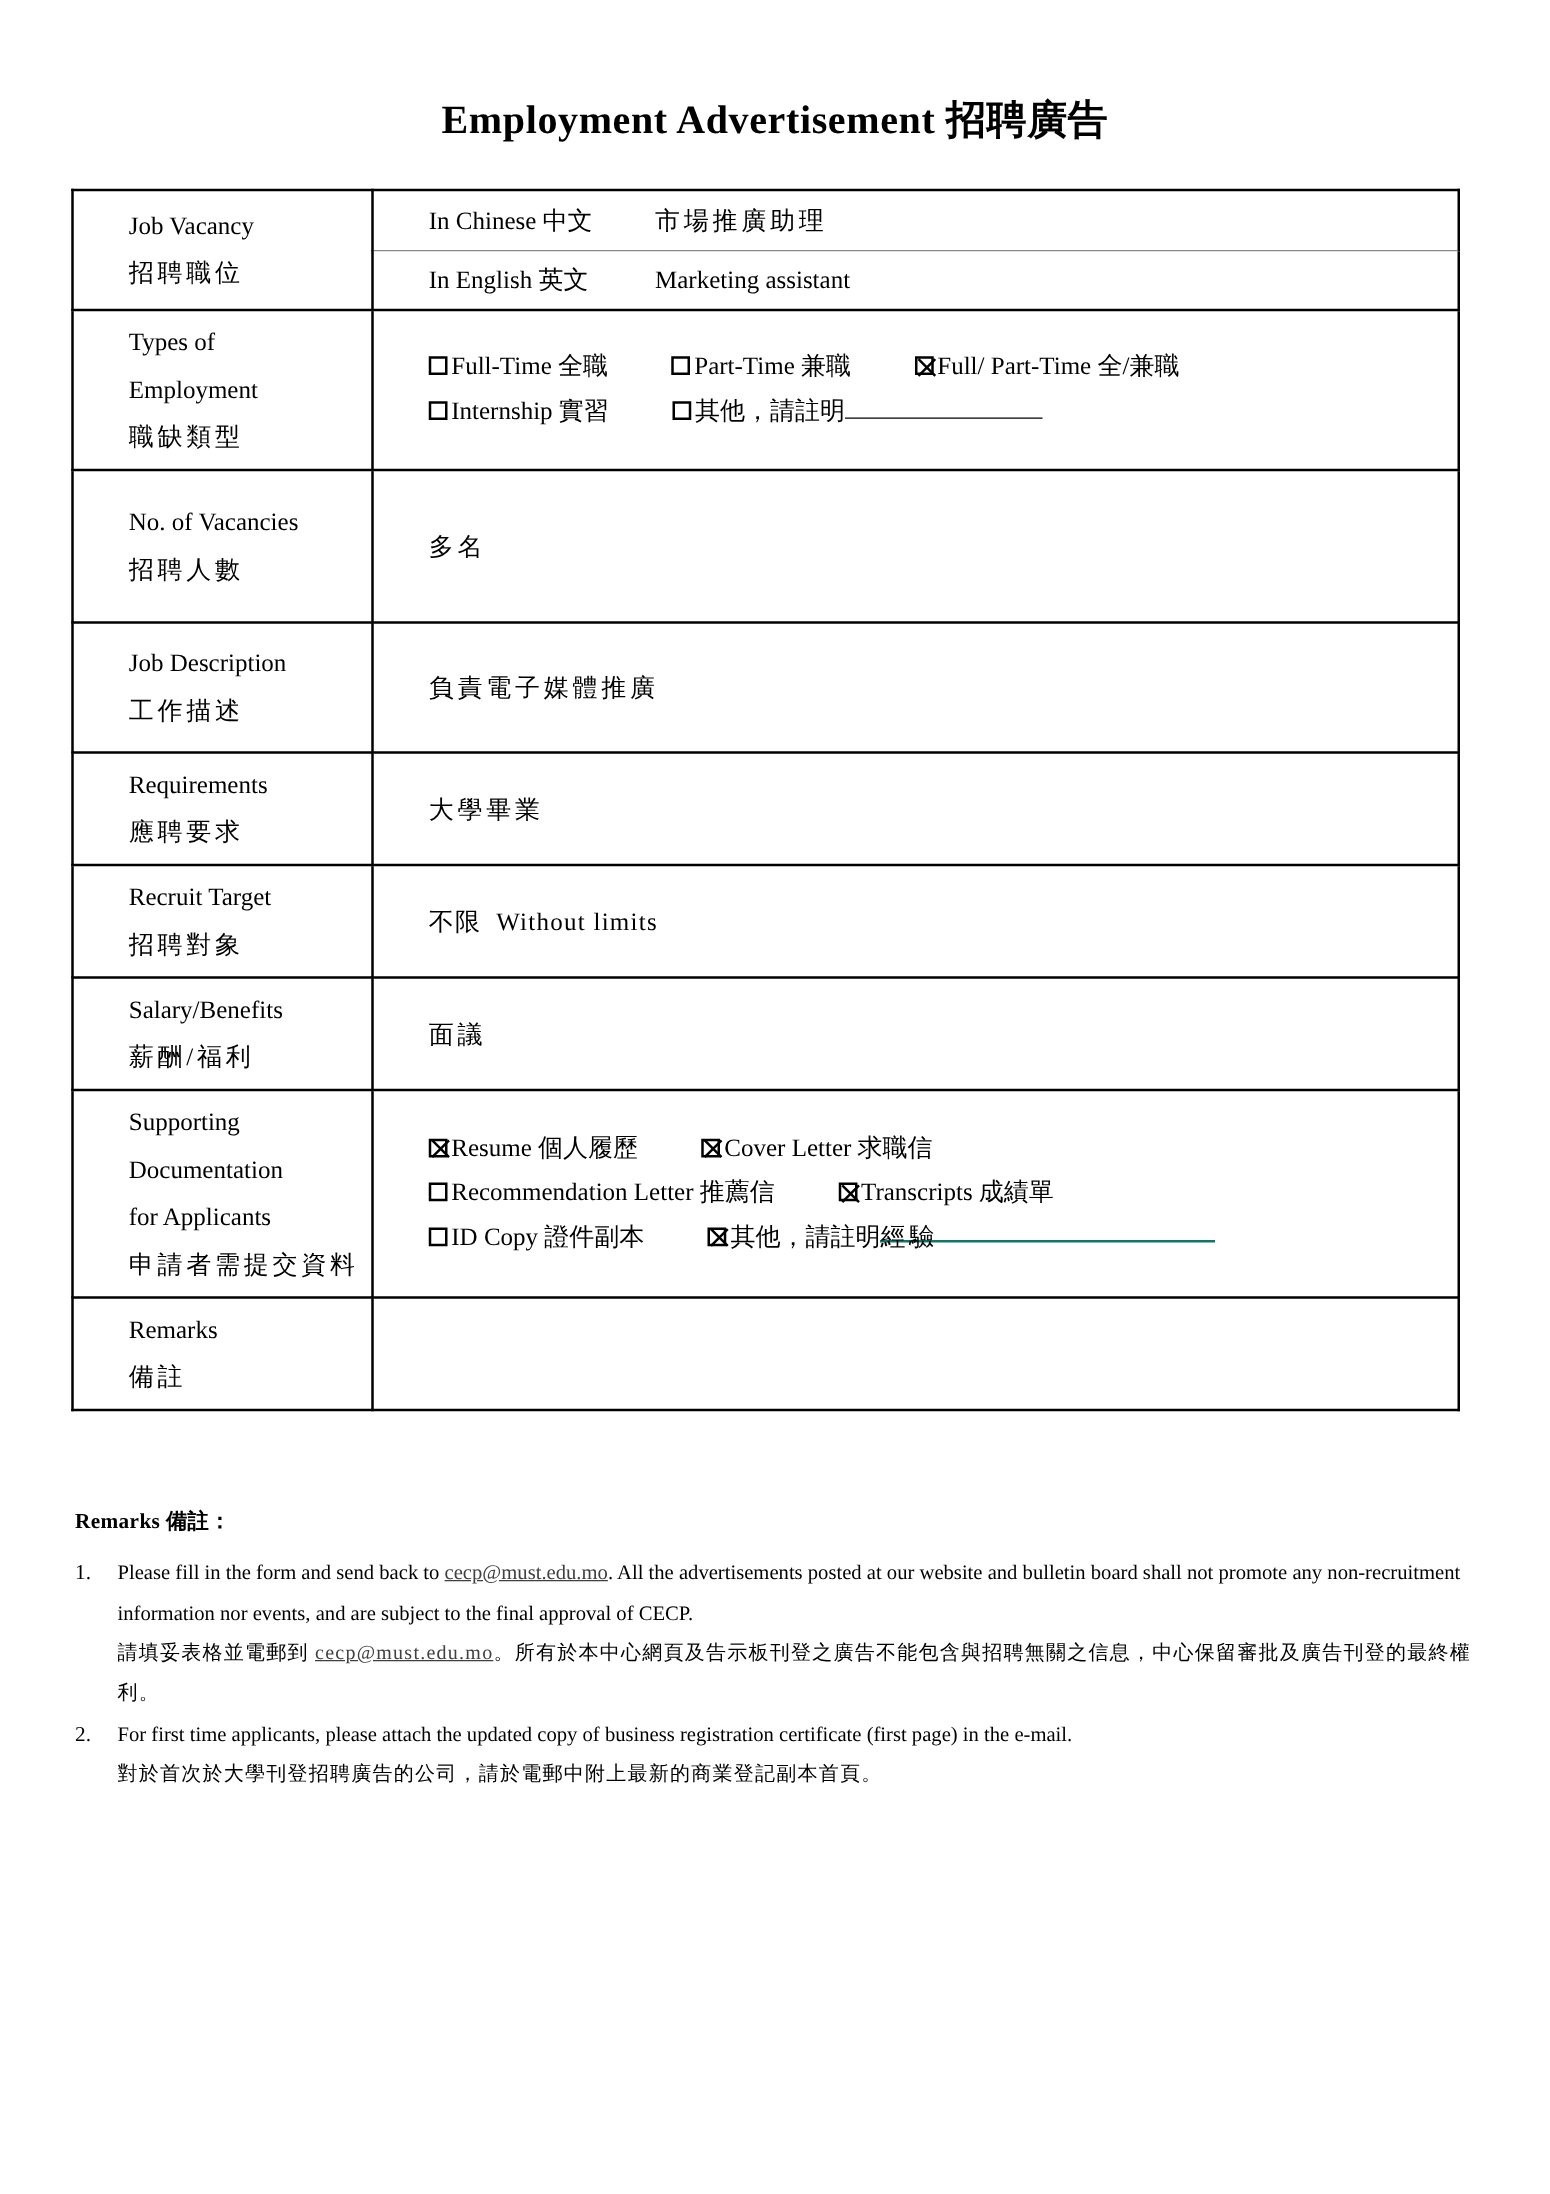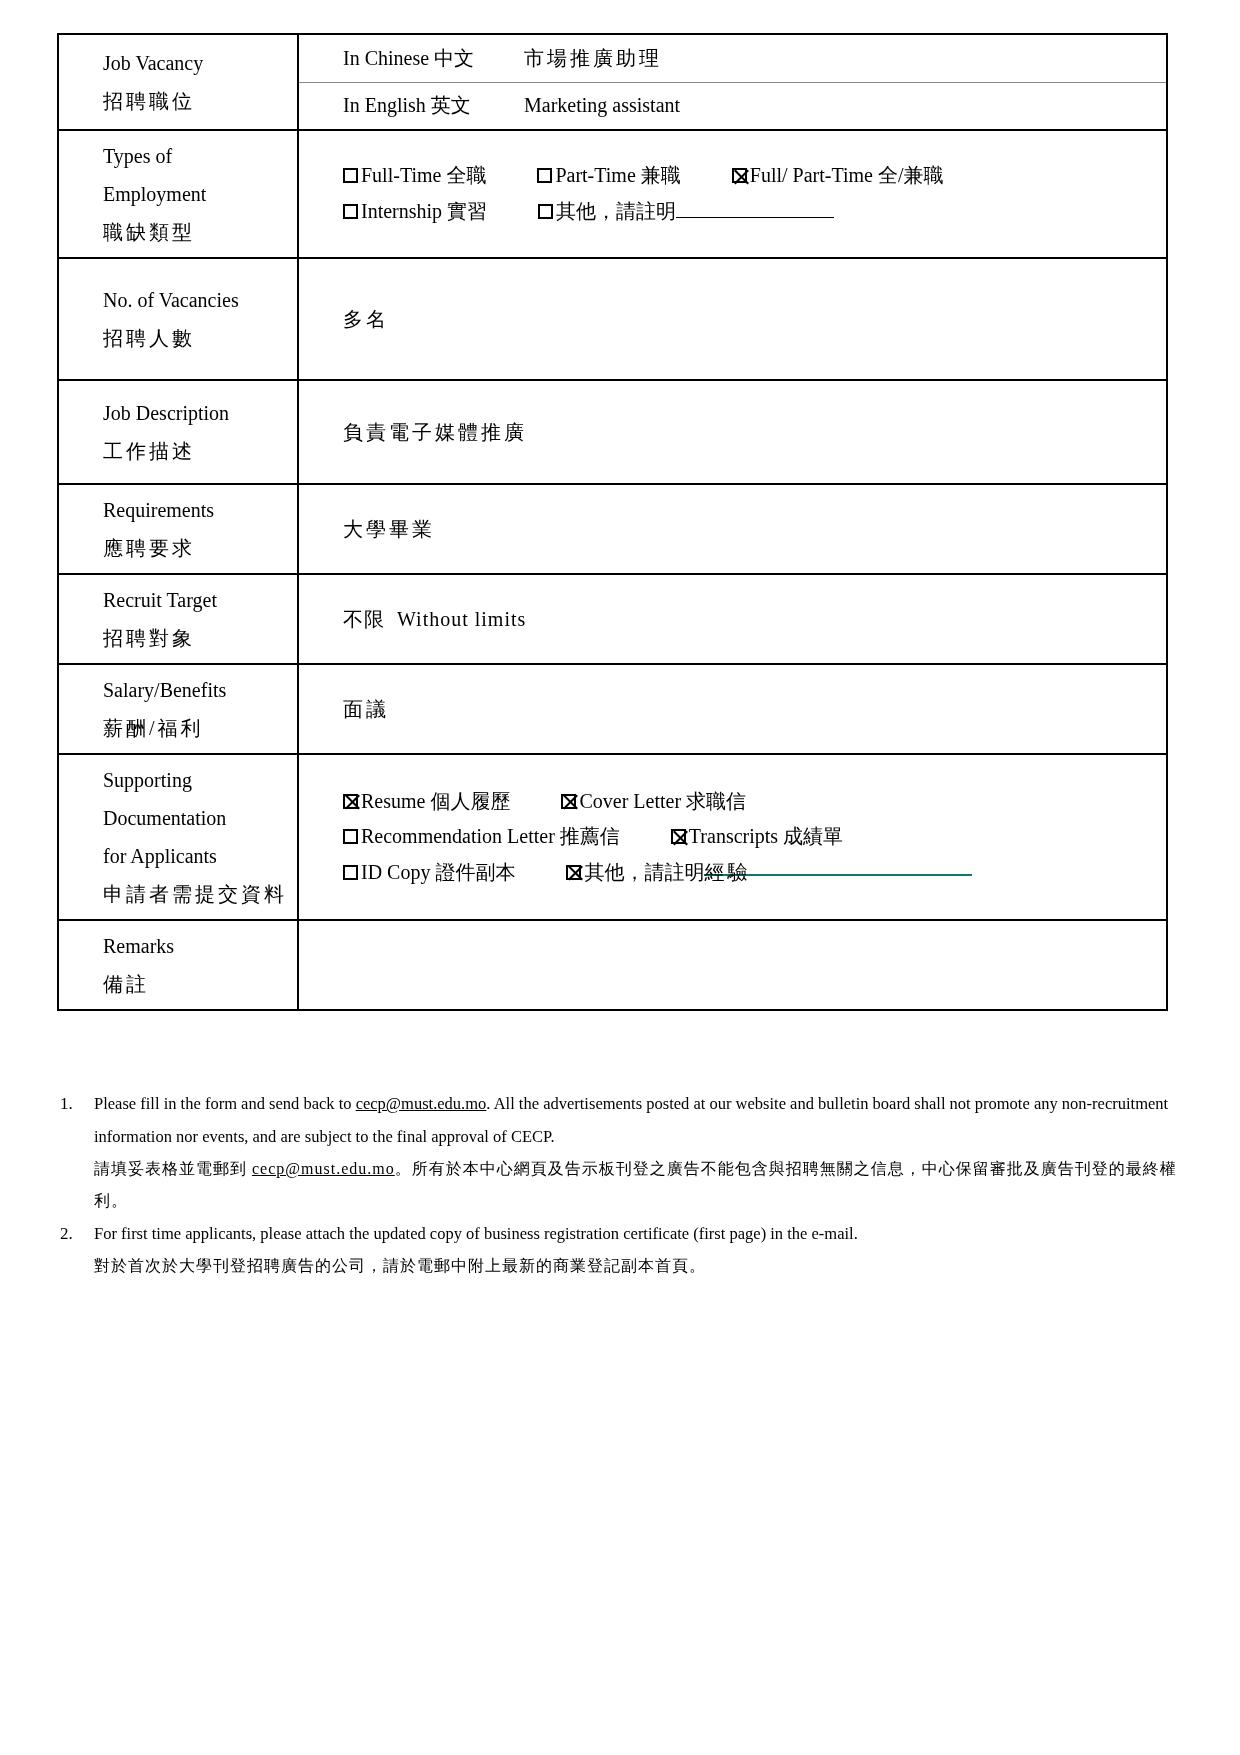--- a/index.html
+++ b/index.html
@@ -63,27 +63,28 @@
     width:268px; border-bottom:2px solid #0f766e;
     text-align:left; letter-spacing:3px; font-size:20px;
   }
   .footer { margin:76px 60px 0 60px; }
   .f-heading { font-size:17px; font-weight:bold; margin-bottom:13px; letter-spacing:0.3px; }
   .f-item { display:flex; align-items:flex-start; }
   .f-num { width:34px; flex:none; font-size:17px; line-height:2; }
   .f-body { flex:1; max-width:1085px; }
   .f-line { font-size:16.5px; line-height:2; }
   .f-line.zh { font-size:16px; letter-spacing:1px; }
-  .link { color:#000000; text-decoration:underline; cursor:pointer; }
+  .link { color:#404040; text-decoration:underline; cursor:pointer; }
 </style>
 </head>
 <body>
 
 <div class="page">
 
+  <div class="title">Employment Advertisement 招聘廣告</div>
 
   <table class="form">
     <colgroup>
         <col style="width:240px">
         <col>
       </colgroup>
 
     <tbody>
         <tr>
       <td class="label" rowspan="2">
@@ -193,20 +194,21 @@
       <td class="label">
         <div class="label-en">Remarks</div>
         <div class="label-zh">備註</div>
       </td>
       <td class="content h77"></td>
     </tr>
   </tbody>
     </table>
 
   <div class="footer">
+    <div class="f-heading">Remarks 備註：</div>
 
     <div class="f-item">
       <div class="f-num">1.</div>
       <div class="f-body">
         <div class="f-line en"><span>Please fill in the form and send back to </span><a class="link">cecp@must.edu.mo</a><span>. All the advertisements posted at our website and bulletin board shall not promote any non-recruitment information nor events, and are subject to the final approval of CECP.</span></div>
         <div class="f-line zh"><span>請填妥表格並電郵到 </span><a class="link">cecp@must.edu.mo</a><span>。所有於本中心網頁及告示板刊登之廣告不能包含與招聘無關之信息，中心保留審批及廣告刊登的最終權利。</span></div>
       </div>
     </div>
 
     <div class="f-item">

